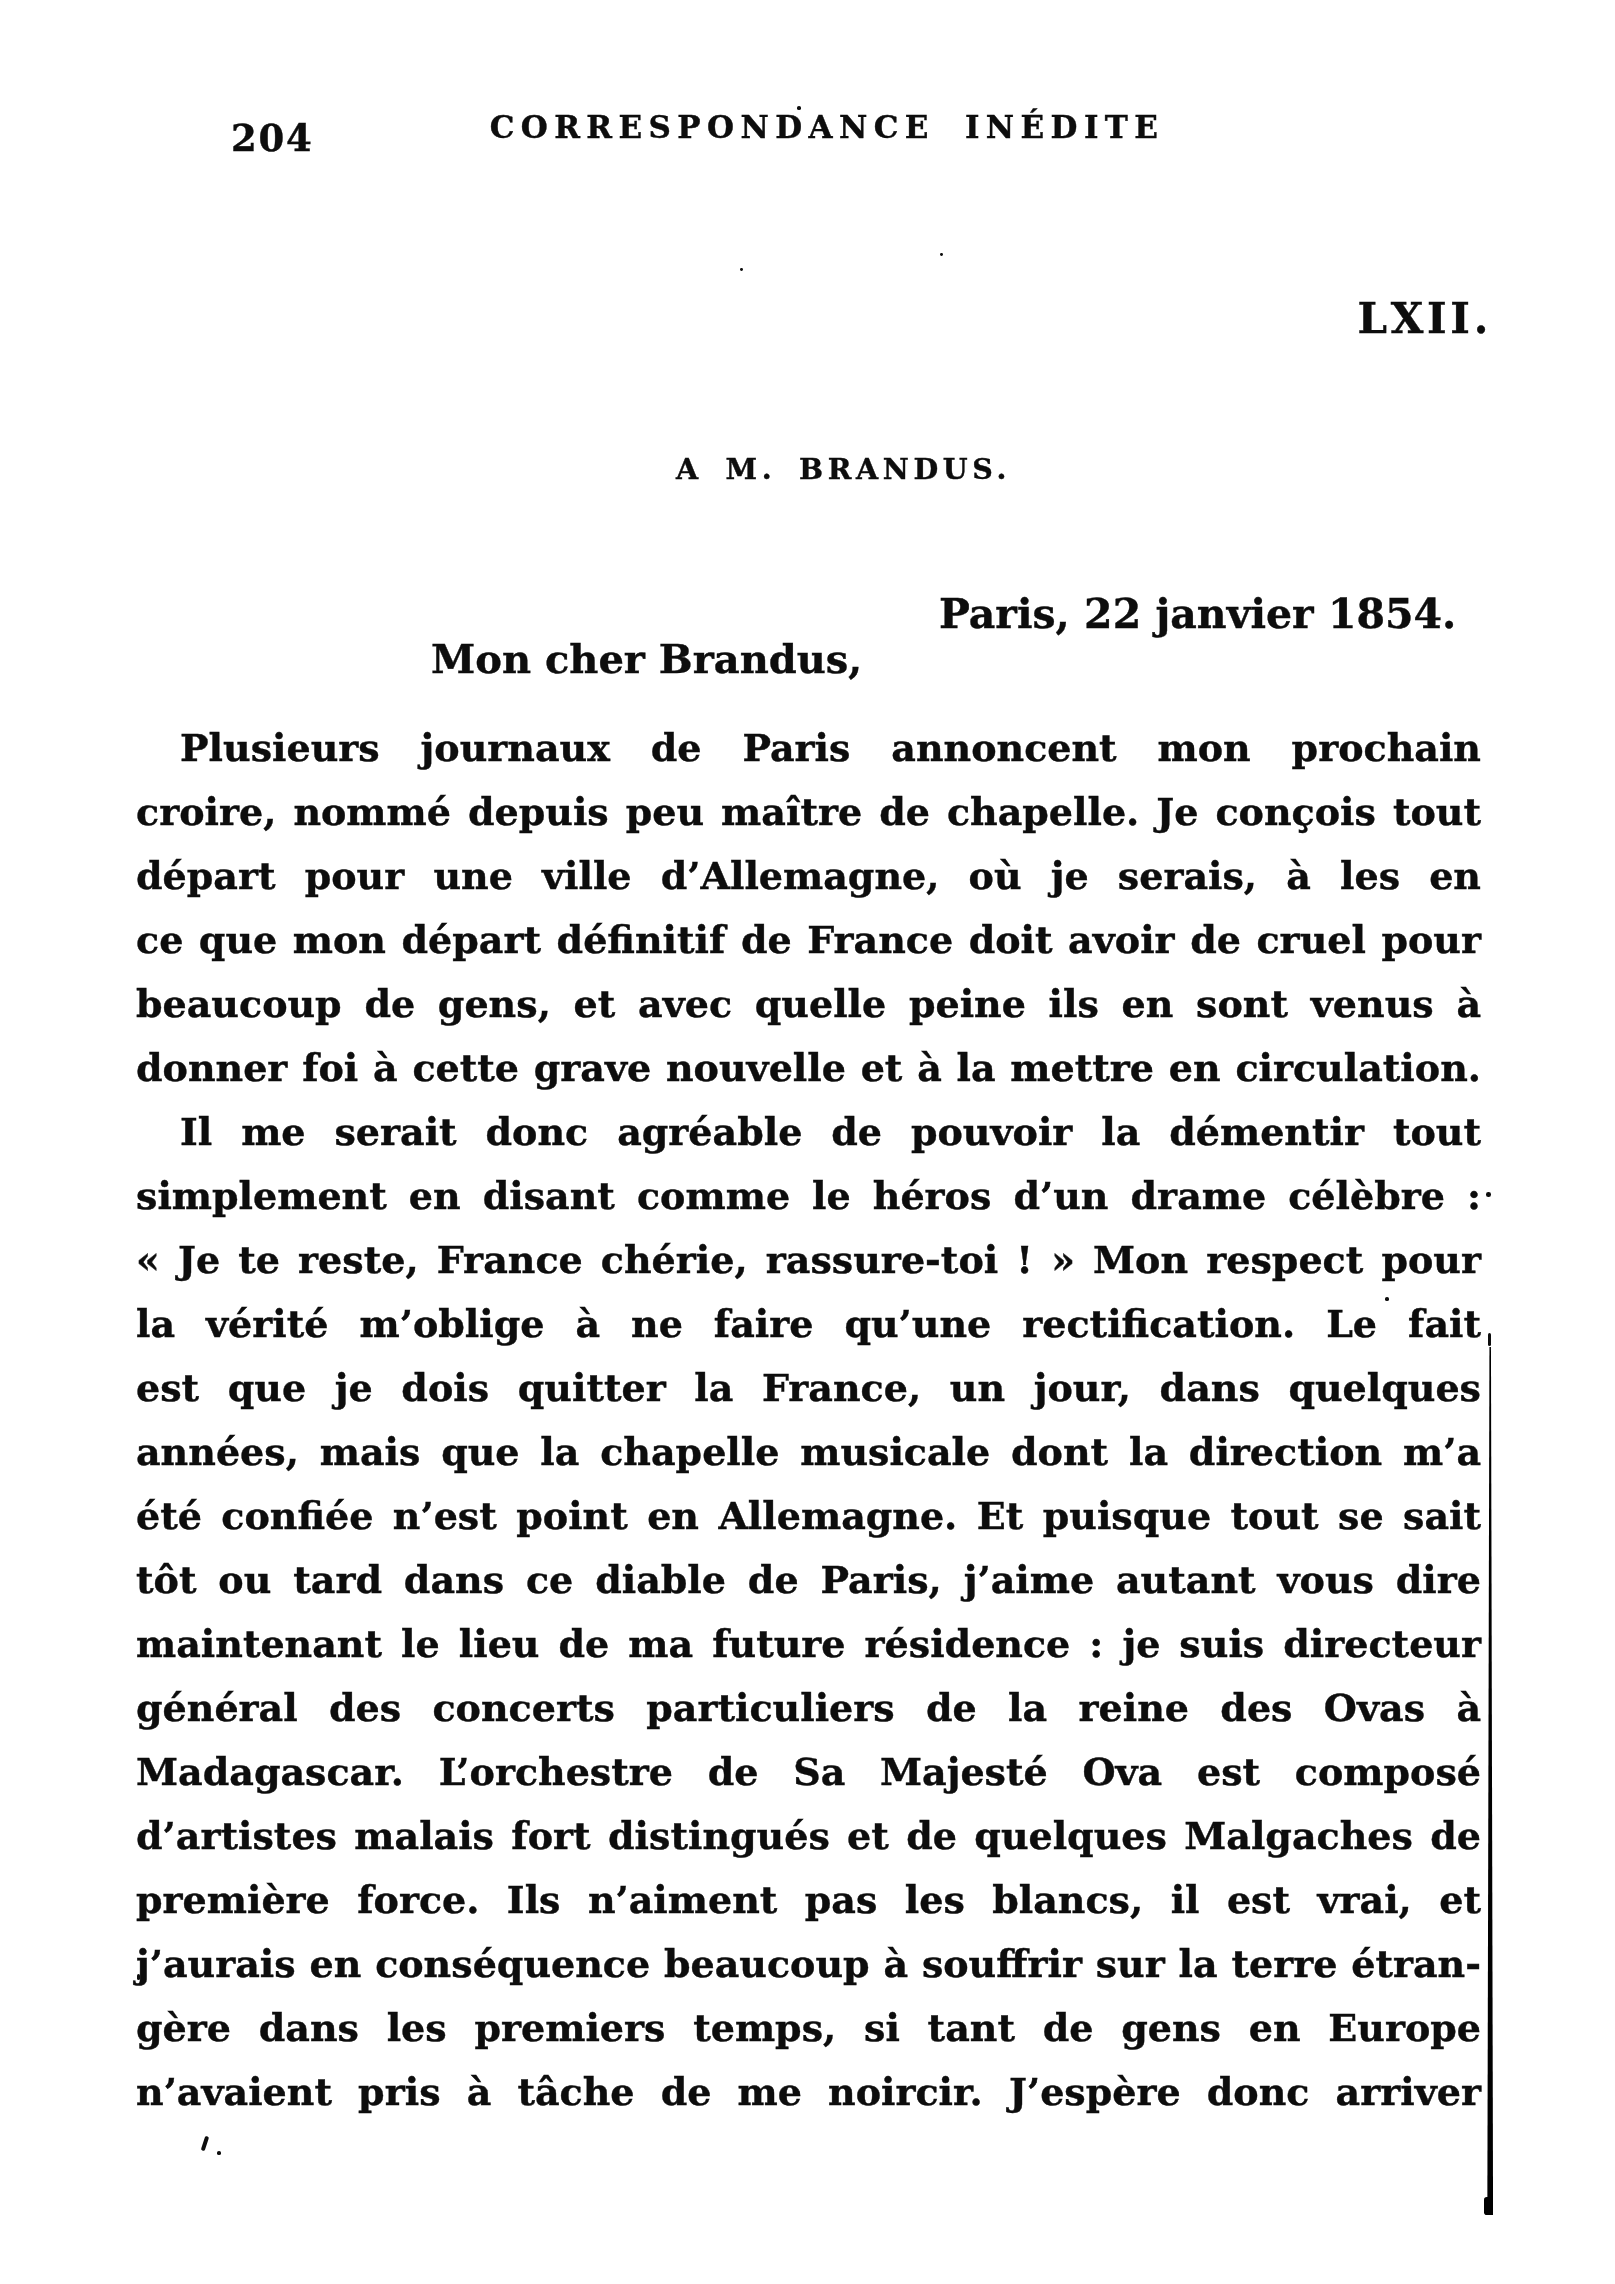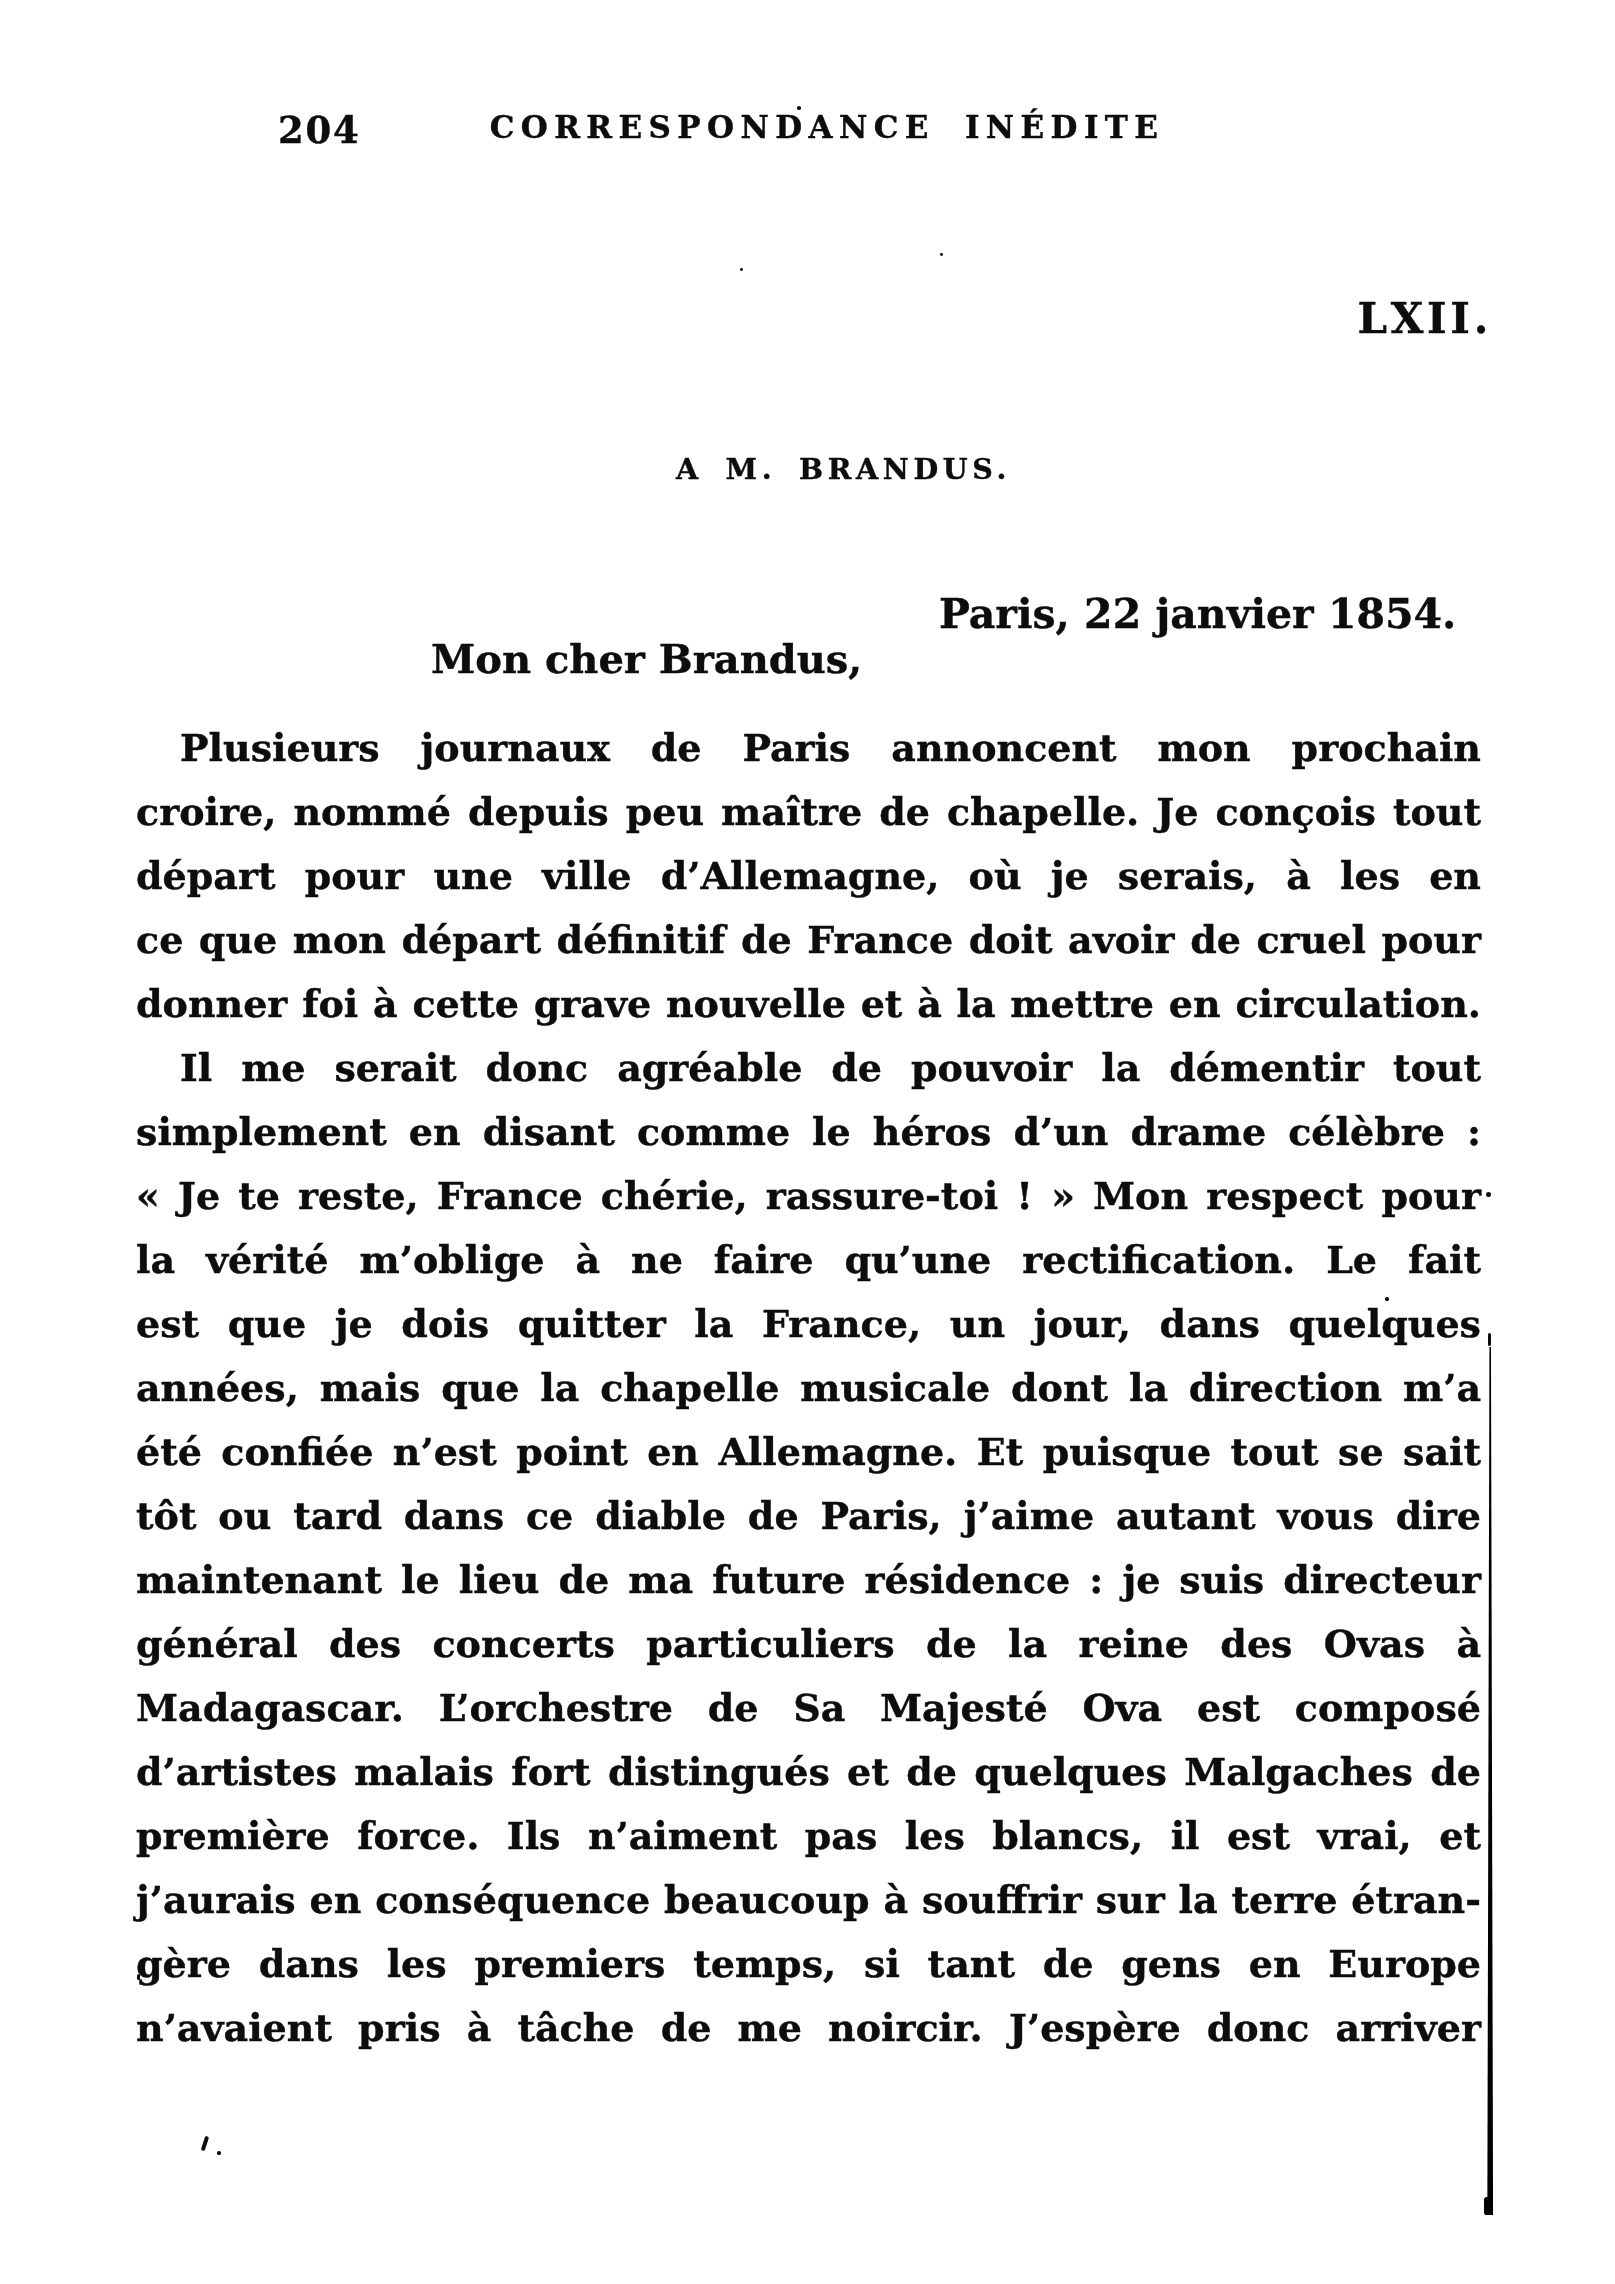--- a/index.html
+++ b/index.html
@@ -8,21 +8,21 @@
     width:1615px;height:2285px;
     margin:0 auto;
     background:var(--paper,#ffffff);
     color:var(--ink,#0d0d0d);
     font-family:"DejaVu Serif","Liberation Serif",serif;
     font-weight:700;
     overflow:hidden;
     -webkit-text-stroke:0.4px currentColor;
   }
   .abs{position:absolute;}
-  .page-number{left:231px;top:108px;font-size:37px;letter-spacing:1.8px;margin-left:47px;}
+  .page-number{left:231px;top:116px;font-size:37px;letter-spacing:1.8px;}
   .running-title{
     left:136px;top:109px;width:1345px;
     text-align:center;text-indent:37px;
     font-size:31px;letter-spacing:6.4px;word-spacing:13px;
     white-space:nowrap;
   }
   .section-heading{
     left:147px;top:294px;width:1345px;
     text-align:right;
     font-size:42px;letter-spacing:3.7px;
@@ -74,20 +74,21 @@
   <div class="abs addressee-heading">A M. BRANDUS.</div>
 
   <div class="abs dateline">Paris, 22 janvier 1854.</div>
   <div class="abs salutation">Mon cher Brandus,</div>
 
   <div class="abs letter-body">
     <div class="bline indent">Plusieurs journaux de Paris annoncent mon prochain</div>
     <div class="bline">croire, nommé depuis peu maître de chapelle. Je conçois tout</div>
     <div class="bline">départ pour une ville d’Allemagne, où je serais, à les en</div>
     <div class="bline">ce que mon départ définitif de France doit avoir de cruel pour</div>
+    <div class="bline">beaucoup de gens, et avec quelle peine ils en sont venus à</div>
     <div class="bline">donner foi à cette grave nouvelle et à la mettre en circulation.</div>
     <div class="bline indent">Il me serait donc agréable de pouvoir la démentir tout</div>
     <div class="bline">simplement en disant comme le héros d’un drame célèbre :</div>
     <div class="bline">« Je te reste, France chérie, rassure-toi ! » Mon respect pour</div>
     <div class="bline">la vérité m’oblige à ne faire qu’une rectification. Le fait</div>
     <div class="bline">est que je dois quitter la France, un jour, dans quelques</div>
     <div class="bline">années, mais que la chapelle musicale dont la direction m’a</div>
     <div class="bline">été confiée n’est point en Allemagne. Et puisque tout se sait</div>
     <div class="bline">tôt ou tard dans ce diable de Paris, j’aime autant vous dire</div>
     <div class="bline">maintenant le lieu de ma future résidence : je suis directeur</div>

